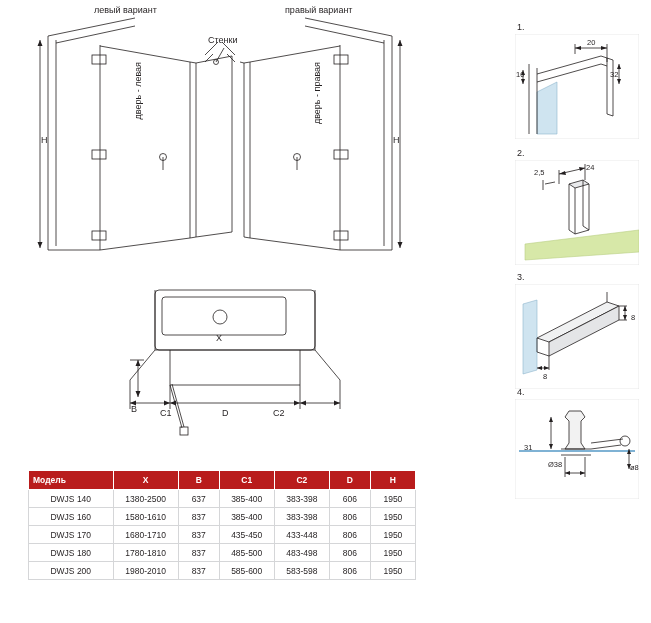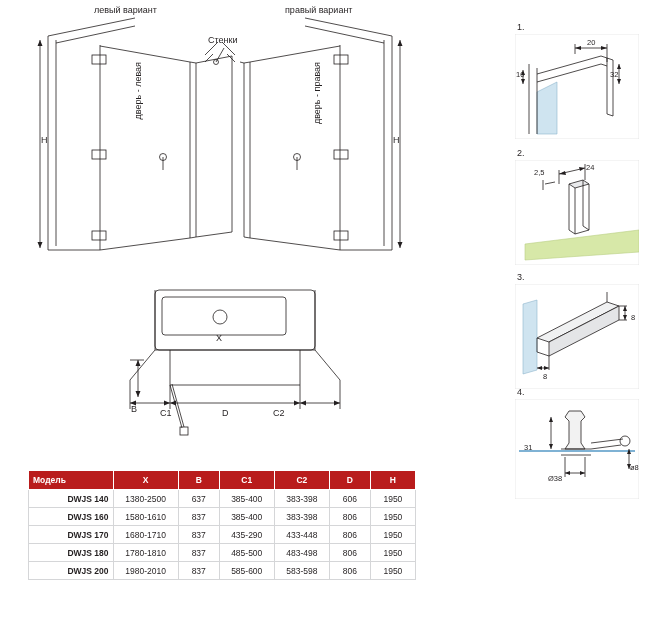--- a/index.html
+++ b/index.html
@@ -26,21 +26,21 @@
   #spec-table th{
     background:#b91c1c;color:#ffffff;font-weight:bold;
     border:1px solid #ffffff;height:18px;padding:0 4px;
     text-align:center;
   }
   #spec-table th:first-child{text-align:left;}
   #spec-table td{
     border:1px solid #d5d6d8;height:17px;padding:0 4px;
     text-align:center;color:#231f20;background:#fff;
   }
-  #spec-table td:first-child{text-align:right;font-weight:bold;}
+  #spec-table td:first-child{text-align:center;}
 
   
   .panel{position:absolute;left:515px;width:124px;background:#ffffff;}
   .panel-num{position:absolute;font-size:9px;color:#231f20;}
 </style>
 </head>
 <body>
 
 <div class="abs" style="left:0;top:0;width:500px;height:270px;">
   <svg width="500" height="270" viewBox="0 0 500 270">
@@ -292,21 +292,21 @@
       <path d="M70 74 l-5 -2 l0 4 z" fill="#231f20" stroke="none"></path>
       <line x1="50" y1="58" x2="50" y2="78"></line>
       <line x1="70" y1="58" x2="70" y2="78"></line>
       <line x1="114" y1="50" x2="114" y2="70"></line>
       <path d="M114 50 l-2 5 l4 0 z" fill="#231f20" stroke="none"></path>
       <path d="M114 70 l-2 -5 l4 0 z" fill="#231f20" stroke="none"></path>
     </g>
   </svg>
 </div>
 <div class="lbl-sm" style="left:524px;top:443px;">31</div>
-<div class="lbl-sm" style="left:548px;top:474px;">Ø38</div>
+<div class="lbl-sm" style="left:548px;top:460px;">Ø38</div>
 <div class="lbl-sm" style="left:630px;top:463px;">ø8</div>
 
 <table id="spec-table">
   <thead>
     <tr>
       <th style="width:90px;">Модель</th>
       <th style="width:68px;">X</th>
       <th style="width:38px;">B</th>
       <th style="width:56px;">C1</th>
       <th style="width:56px;">C2</th>
@@ -330,21 +330,21 @@
       <td>837</td>
       <td>385-400</td>
       <td>383-398</td>
       <td>806</td>
       <td>1950</td>
     </tr>
     <tr>
       <td>DWJS 170</td>
       <td>1680-1710</td>
       <td>837</td>
-      <td>435-290</td>
+      <td>435-450</td>
       <td>433-448</td>
       <td>806</td>
       <td>1950</td>
     </tr>
     <tr>
       <td>DWJS 180</td>
       <td>1780-1810</td>
       <td>837</td>
       <td>485-500</td>
       <td>483-498</td>

